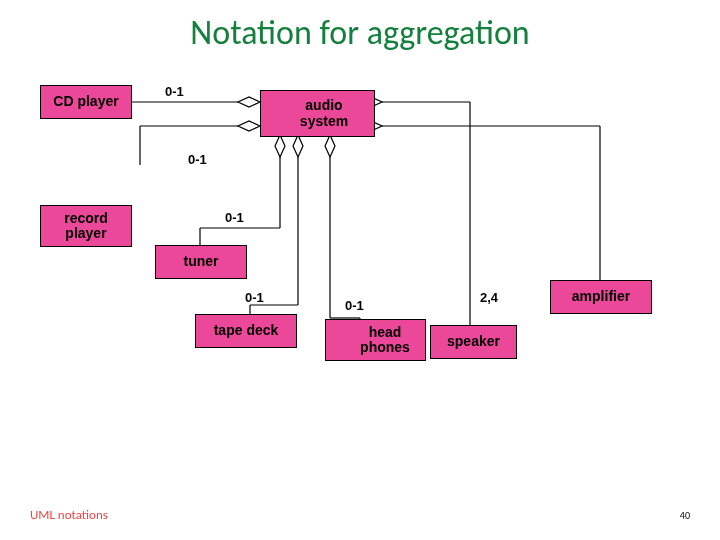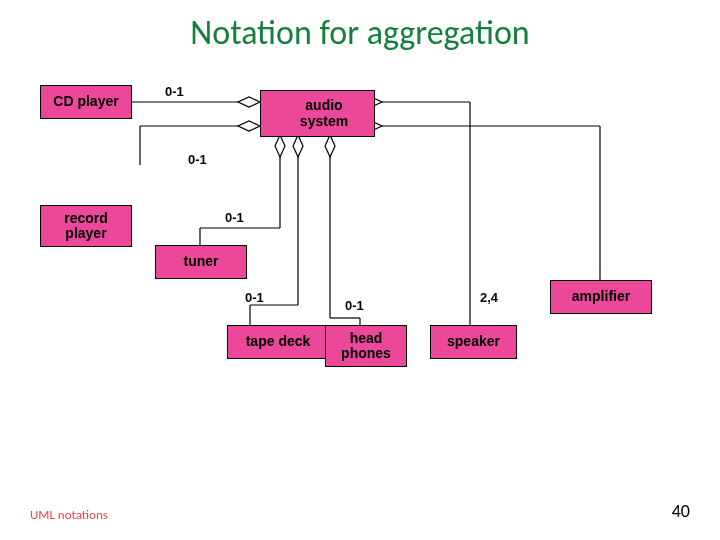--- a/index.html
+++ b/index.html
@@ -70,21 +70,21 @@
     position: absolute;
     left: 30px;
     bottom: 18px;
     font-size: 13px;
     color: #ef4444;
   }
   .footer-right {
     position: absolute;
     right: 30px;
     bottom: 18px;
-    font-size: 18px;
+    font-size: 10px;
     color: #000;
   }
 </style>
 </head>
 <body>
 
 <div class="title">Notation for aggregation</div>
 
 <div class="diagram">
 
@@ -120,22 +120,22 @@
     <line x1="352" y1="46" x2="570" y2="46"></line>
     <line x1="570" y1="46" x2="570" y2="200"></line>
   </svg>
 
   <div class="cls" style="left:10px; top:5px;  width:90px; height:32px;">CD player</div>
   <div class="cls" style="left:10px; top:85px; width:90px; height:40px; white-space:pre-line;margin-top:40px;">record
 player</div>
   <div class="cls" style="left:230px; top:10px; width:100px; height:45px; white-space:pre-line;padding-left:13px;">audio
 system</div>
   <div class="cls" style="left:125px; top:165px; width:90px; height:32px;">tuner</div>
-  <div class="cls" style="left:165px; top:245px; width:100px; height:32px;margin-left:32px;">tape deck</div>
-  <div class="cls" style="left:295px; top:245px; width:80px; height:40px; white-space:pre-line;">head
+  <div class="cls" style="left:165px; top:234px; width:100px; height:32px;">tape deck</div>
+  <div class="cls" style="left:295px; top:239px; width:80px; height:40px; white-space:pre-line;padding-left:19px;">head
 phones</div>
   <div class="cls" style="left:400px; top:245px; width:85px; height:32px;">speaker</div>
   <div class="cls" style="left:520px; top:200px; width:100px; height:32px;">amplifier</div>
 
   <div class="mult" style="left:135px; top:4px;">0-1</div>
   <div class="mult" style="left:158px; top:72px;">0-1</div>
   <div class="mult" style="left:195px; top:130px;">0-1</div>
   <div class="mult" style="left:215px; top:210px;">0-1</div>
   <div class="mult" style="left:315px; top:218px;">0-1</div>
   <div class="mult" style="left:450px; top:210px;">2,4</div>

